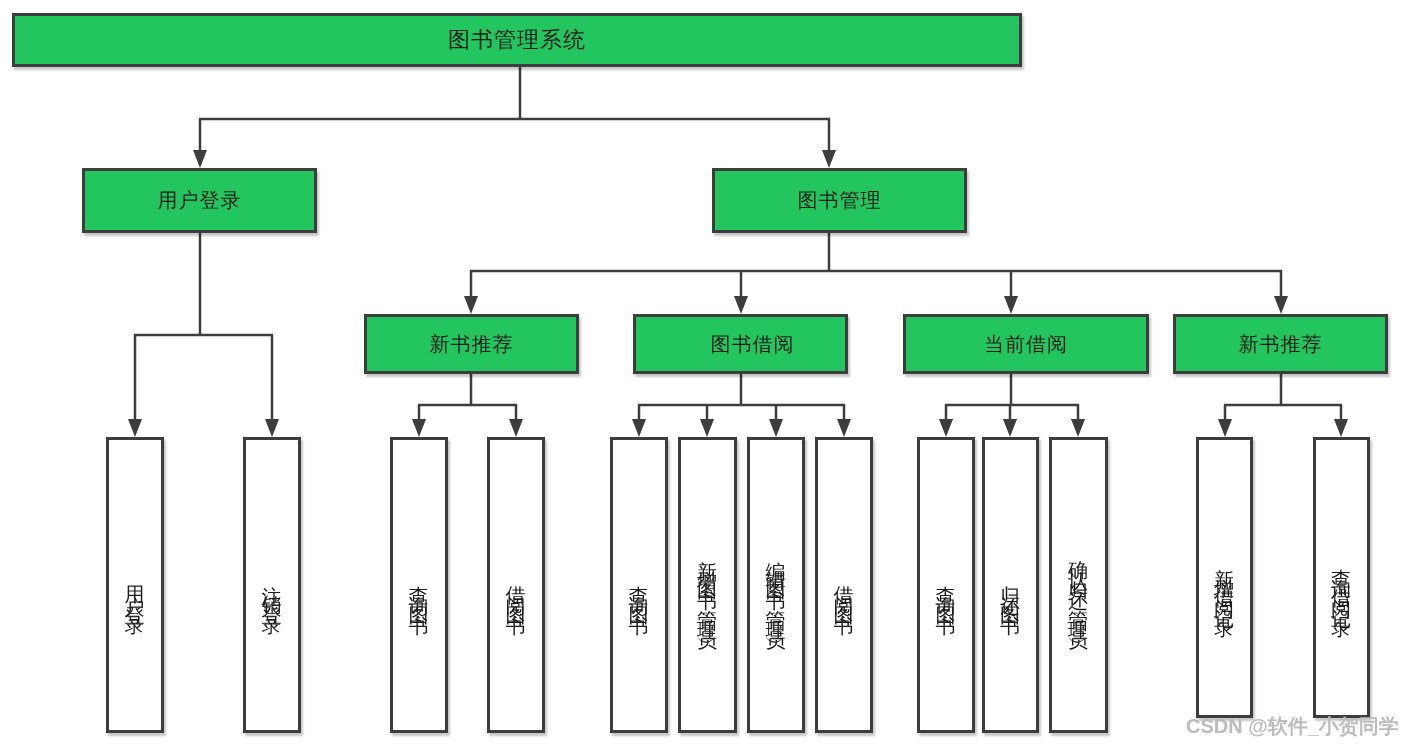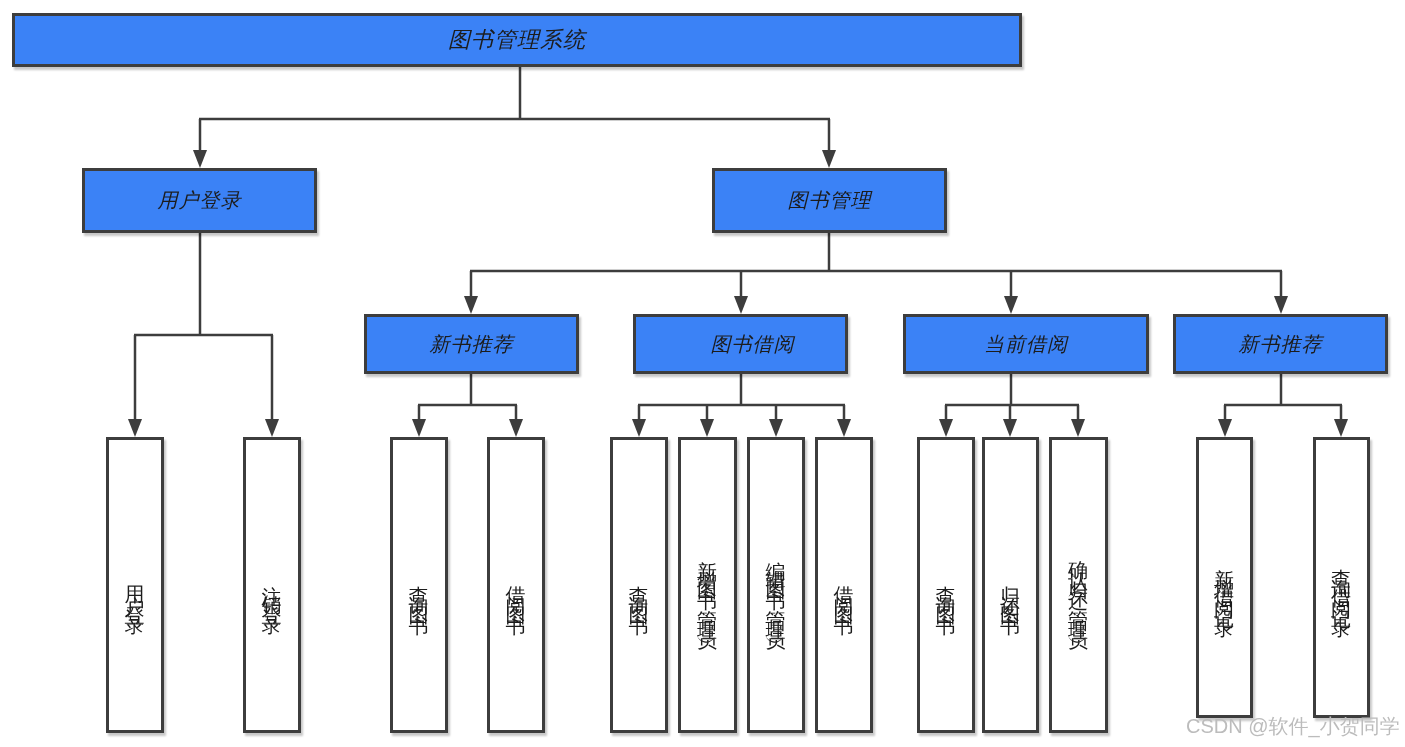--- a/index.html
+++ b/index.html
@@ -14,29 +14,28 @@
   }
   svg.connectors {
     position: absolute;
     left: 0; top: 0;
     z-index: 1;
   }
   .hbox {
     position: absolute;
     box-sizing: border-box;
     border: 3px solid #3d3d3d;
-    background: #3b82f6;
+    background: #22c55e;
     display: flex;
     align-items: center;
     justify-content: center;
     font-size: 20px;
     letter-spacing: 1px;
     box-shadow: 2px 3px 2px rgba(0,0,0,0.22);
     z-index: 2;
-    font-style: italic;
   }
   .hbox.root { font-size: 22px; }
   .vbox {
     position: absolute;
     box-sizing: border-box;
     border: 3px solid #3d3d3d;
     background: #ffffff;
     display: flex;
     align-items: center;
     justify-content: center;
@@ -53,20 +52,21 @@
     white-space: nowrap;
   }
   .watermark {
     position: absolute;
     left: 1186px;
     top: 713px;
     font-size: 20px;
     color: #bcbcbc;
     z-index: 3;
     white-space: nowrap;
+    font-weight: bold;
   }
 </style>
 </head>
 <body>
 
 <div class="canvas">
 
   <svg class="connectors" width="1405" height="747" viewBox="0 0 1405 747">
     <g stroke="#3d3d3d" stroke-width="2.5" fill="none">
 
@@ -129,21 +129,21 @@
       <path d="M1010 437 L1003 419 L1017 419 Z"></path>
       <path d="M1078 437 L1071 419 L1085 419 Z"></path>
       <path d="M1225 437 L1218 419 L1232 419 Z"></path>
       <path d="M1341 437 L1334 419 L1348 419 Z"></path>
     </g>
   </svg>
 
   <div class="hbox root" style="left:12px; top:13px; width:1010px; height:54px;">图书管理系统</div>
 
   <div class="hbox" style="left:82px; top:168px; width:235px; height:65px;">用户登录</div>
-  <div class="hbox" style="left:712px; top:168px; width:235px; height:65px;">图书管理</div>
+  <div class="hbox" style="left:712px; top:168px; width:255px; height:65px;">图书管理</div>
 
   <div class="hbox" style="left:364px; top:314px; width:215px; height:60px;text-align:right;">新书推荐</div>
   <div class="hbox" style="left:633px; top:314px; width:215px; height:60px;padding-left:24px;">图书借阅</div>
   <div class="hbox" style="left:903px; top:314px; width:246px; height:60px;">当前借阅</div>
   <div class="hbox" style="left:1173px; top:314px; width:215px; height:60px;">新书推荐</div>
 
   <div class="vbox" style="left:106px; top:437px; width:58px; height:296px;">
     <span>用户登录</span>
   </div>
   <div class="vbox" style="left:243px; top:437px; width:58px; height:296px;">

